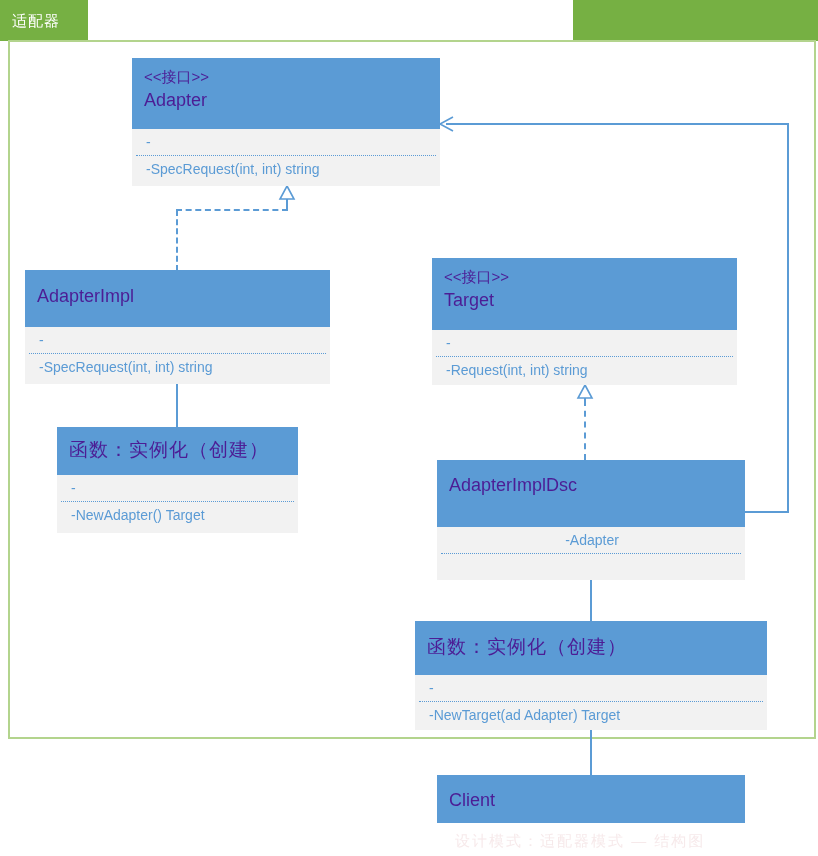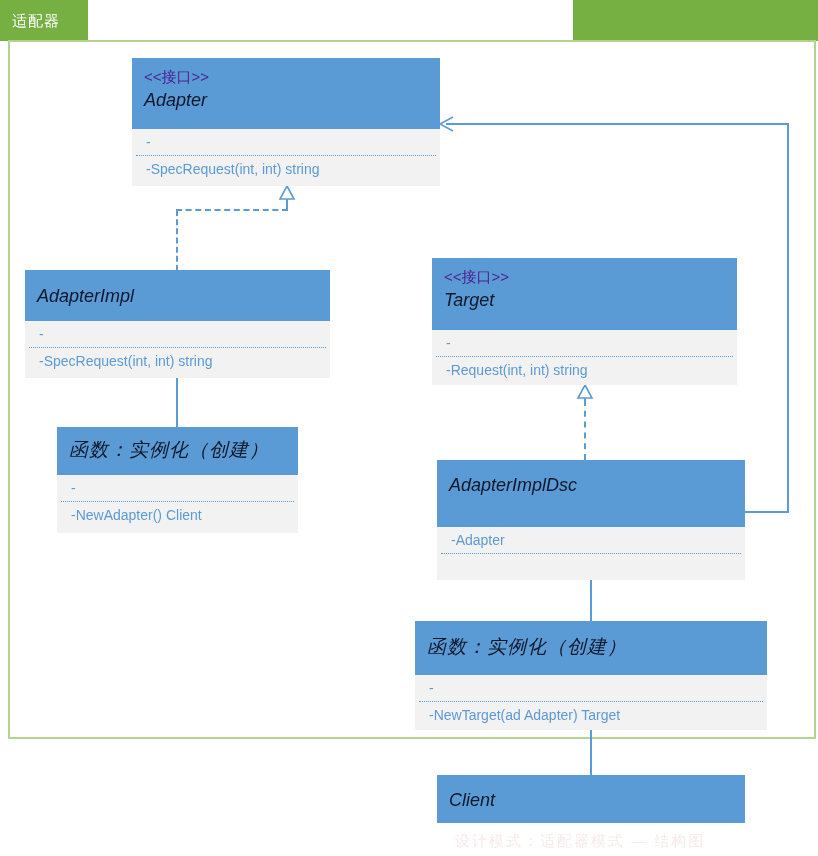--- a/index.html
+++ b/index.html
@@ -66,23 +66,22 @@
   }
   .uml .stereo {
     font-size: 15px;
     line-height: 20px;
     color: #4c1d95;
     white-space: nowrap;
   }
   .uml .cname {
     font-size: 18px;
     line-height: 26px;
-    color: #0f172a;
-    white-space: nowrap;
-    font-style: italic;
+    color: #4c1d95;
+    white-space: nowrap;
   }
   .uml .cname.cjk {
     font-size: 19px;
     letter-spacing: 1px;
   }
   .uml .body {
     background: #f2f2f2;
     box-sizing: border-box;
     overflow: hidden;
   }
@@ -196,58 +195,58 @@
       <div class="cname">Adapter</div>
     </div>
     <div class="body" style="height:57px;">
       <div class="attr">-</div>
       <div class="sep"></div>
       <div class="oper">-SpecRequest(int, int) string</div>
     </div>
   </div>
 
   <div class="uml" style="left:25px; top:270px; width:305px;">
-    <div class="head" style="height:51px; padding-top:13px;">
+    <div class="head" style="height:57px; padding-top:13px;">
       <div class="cname">AdapterImpl</div>
     </div>
     <div class="body" style="height:57px;">
       <div class="attr">-</div>
       <div class="sep"></div>
       <div class="oper">-SpecRequest(int, int) string</div>
     </div>
   </div>
 
   <div class="uml" style="left:57px; top:427px; width:241px;">
     <div class="head" style="height:48px; padding-top:10px;">
       <div class="cname cjk">函数：实例化（创建）</div>
     </div>
     <div class="body" style="height:58px;">
       <div class="attr">-</div>
       <div class="sep"></div>
-      <div class="oper">-NewAdapter() Client</div>
+      <div class="oper">-NewAdapter() Target</div>
     </div>
   </div>
 
   <div class="uml" style="left:432px; top:258px; width:305px;">
     <div class="head" style="height:72px;">
       <div class="stereo">&lt;&lt;接口&gt;&gt;</div>
       <div class="cname">Target</div>
     </div>
     <div class="body" style="height:55px;">
       <div class="attr">-</div>
       <div class="sep"></div>
       <div class="oper">-Request(int, int) string</div>
     </div>
   </div>
 
   <div class="uml" style="left:437px; top:460px; width:308px;">
     <div class="head" style="height:67px; padding-top:12px;">
       <div class="cname">AdapterImplDsc</div>
     </div>
-    <div class="body" style="height:53px;">
+    <div class="body" style="height:53px;text-align:center;">
       <div class="attr">-Adapter</div>
       <div class="sep"></div>
     </div>
   </div>
 
   <div class="uml" style="left:415px; top:621px; width:352px;">
     <div class="head" style="height:54px; padding-top:13px;">
       <div class="cname cjk">函数：实例化（创建）</div>
     </div>
     <div class="body" style="height:55px;">

